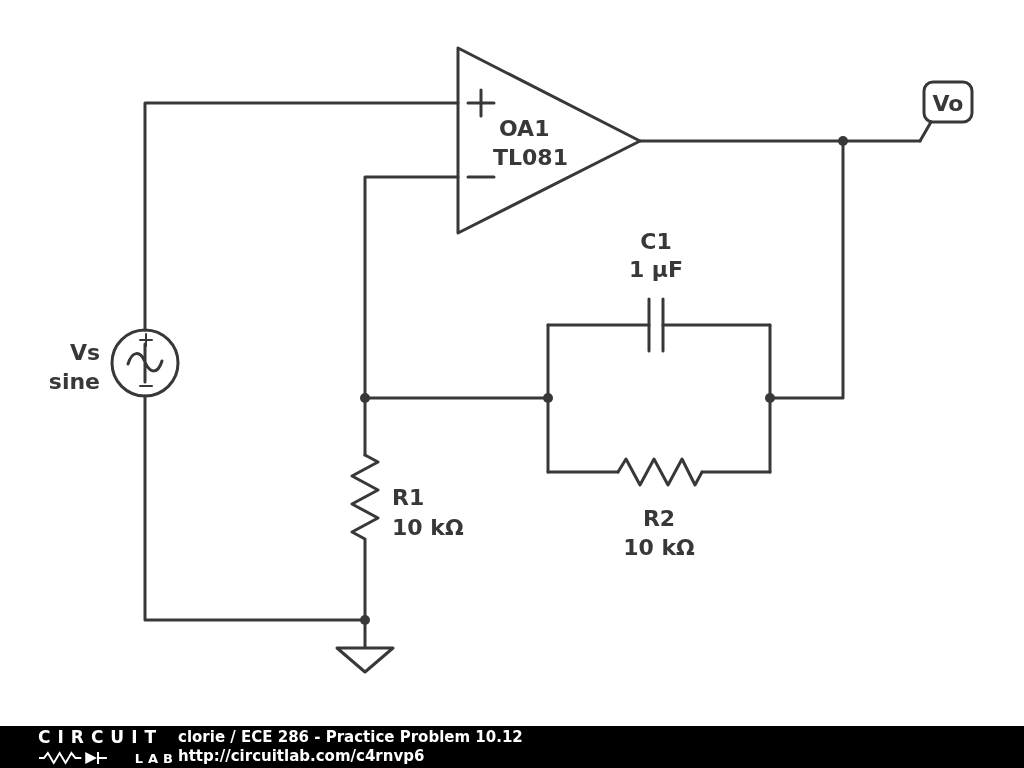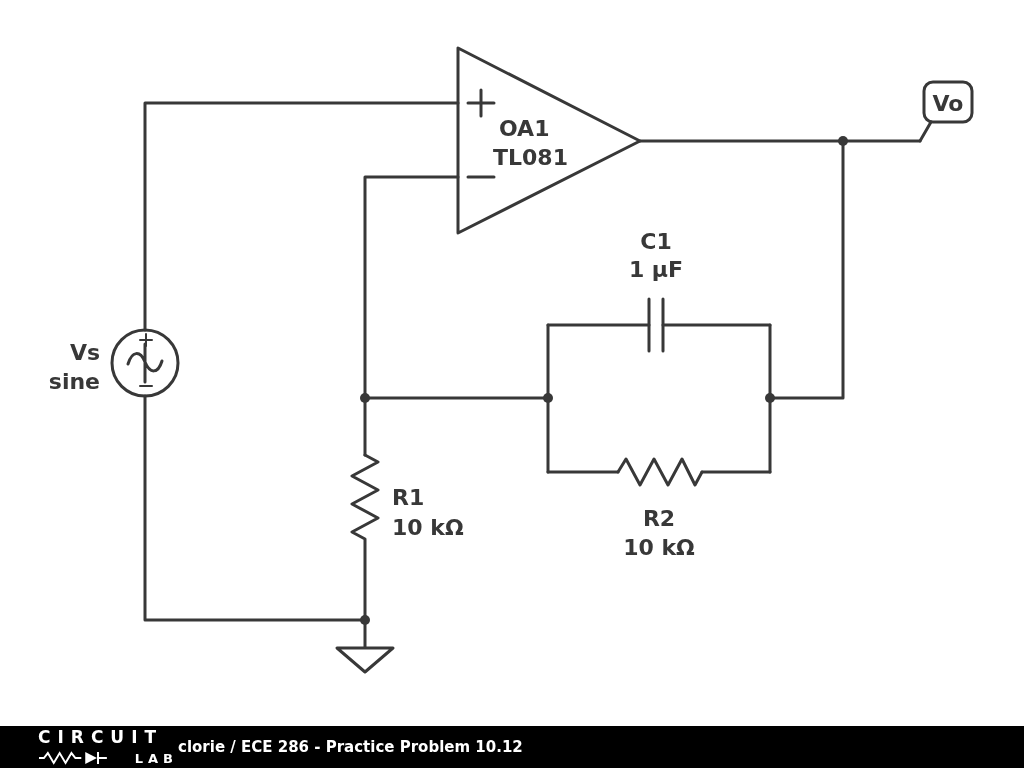--- a/index.html
+++ b/index.html
@@ -117,16 +117,17 @@
         <svg width="78" height="14" viewBox="0 0 78 14">
           <path d="M1,7 H6 L10,2 L16,12 L22,2 L28,12 L34,2 L38,7 H44" stroke="#ffffff" stroke-width="2" fill="none"></path>
           <path d="M48,1 V13 L60,7 Z" fill="#ffffff"></path>
           <path d="M61,1 V13 M61,7 H70" stroke="#ffffff" stroke-width="2" fill="none"></path>
         </svg>
         <span class="lab">LAB</span>
       </div>
     </div>
     <div class="footer-text">
       <div class="footer-title"><span class="author">clorie</span><span> / </span><span>ECE 286 - Practice Problem 10.12</span></div>
+      <div class="footer-url">http://circuitlab.com/c4rnvp6</div>
     </div>
   </div>
 
 </div>
 
 </body></html>

